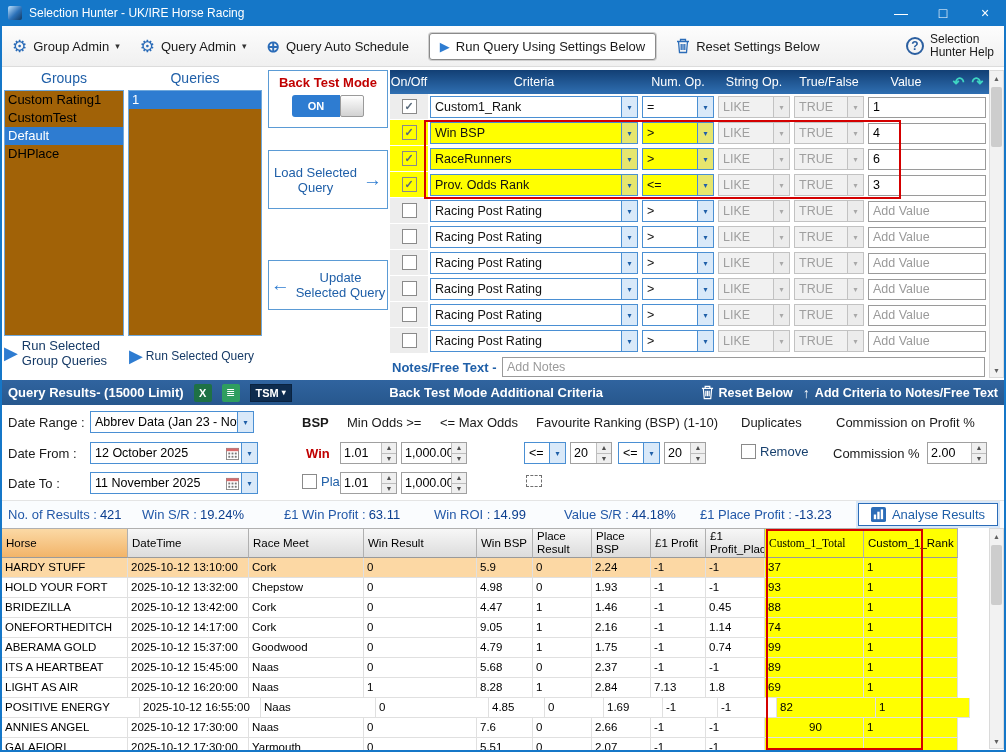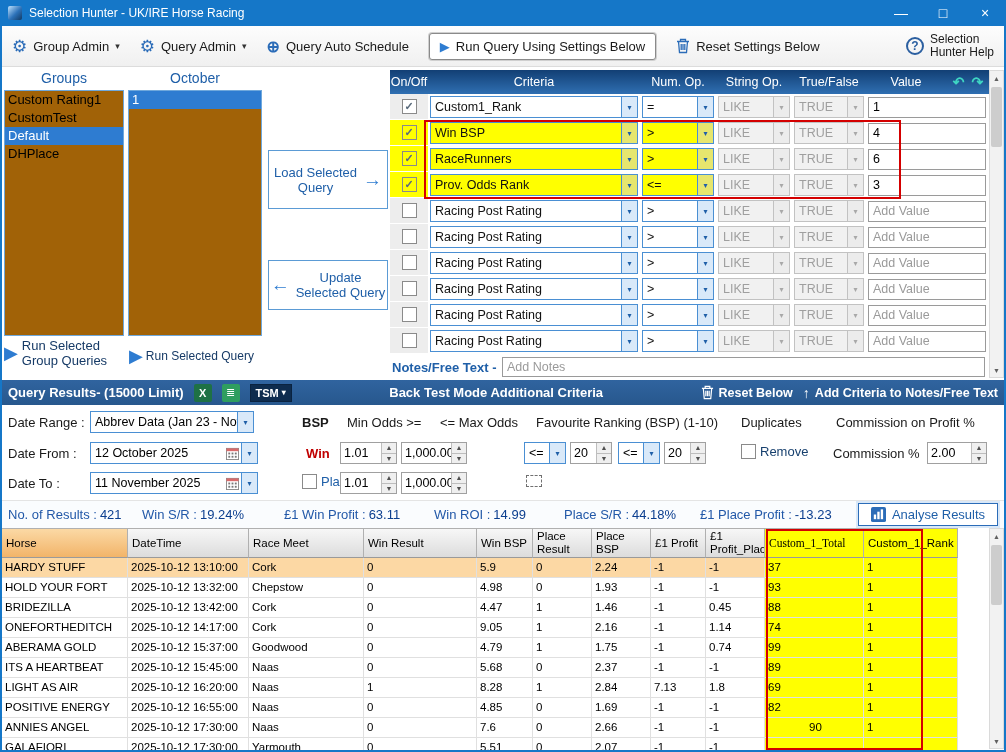--- a/index.html
+++ b/index.html
@@ -180,30 +180,37 @@
         <div class="list-item selected">Default</div>
         <div class="list-item">DHPlace</div>
       </div>
   </div>
   <div class="run-group-btn">
     <span class="play-lg">▶</span>
     <span><span>Run Selected</span><br><span>Group Queries</span></span>
   </div>
 
   <div class="queries-panel">
-    <div class="panel-title">October</div>
+    <div class="panel-title">Queries</div>
     <div class="listbox">
         <div class="list-item selected">1</div>
       </div>
   </div>
   <div class="run-query-sel-btn">
     <span class="play-lg">▶</span>
     <span>Run Selected Query</span>
   </div>
 
+  <div class="mid-box btm">
+    <div class="btm-title">Back Test Mode</div>
+    <div class="toggle">
+      <span class="tg-on">ON</span>
+      <span class="tg-knob"></span>
+    </div>
+  </div>
   <div class="mid-box load">
     <span class="mb-text"><span>Load Selected</span><br><span>Query</span></span>
     <span class="arrow-r">→</span>
   </div>
   <div class="mid-box update">
     <span class="arrow-l">←</span>
     <span class="mb-text"><span>Update</span><br><span>Selected Query</span></span>
   </div>
 
   <div class="criteria">
@@ -693,21 +700,21 @@
     </div>
     <span class="sel-icon" style="left:526px;top:70px"></span>
   </div>
 
   <div class="summary">
     <div>
         <span class="sum-item" style="left: 8px;"><span class="sum-label">No. of Results :</span><span class="sum-value">421</span></span>
         <span class="sum-item" style="left: 142px;"><span class="sum-label">Win S/R :</span><span class="sum-value">19.24%</span></span>
         <span class="sum-item" style="left: 284px;"><span class="sum-label">£1 Win Profit :</span><span class="sum-value">63.11</span></span>
         <span class="sum-item" style="left: 434px;"><span class="sum-label">Win ROI :</span><span class="sum-value">14.99</span></span>
-        <span class="sum-item" style="left: 564px;"><span class="sum-label">Place S/R :</span><span class="sum-value">44.18%</span></span>
+        <span class="sum-item" style="left: 564px;"><span class="sum-label">Value S/R :</span><span class="sum-value">44.18%</span></span>
         <span class="sum-item" style="left: 700px;"><span class="sum-label">£1 Place Profit :</span><span class="sum-value">-13.23</span></span>
       </div>
     <div class="analyse-btn">
       <svg width="15" height="15" viewBox="0 0 16 16">
           <rect width="16" height="16" rx="2" fill="#2b6cb8"></rect>
           <rect x="3" y="8" width="2.5" height="5" fill="#fff"></rect>
           <rect x="6.7" y="5" width="2.5" height="8" fill="#fff"></rect>
           <rect x="10.4" y="2.5" width="2.5" height="10.5" fill="#fff"></rect>
         </svg>
       <span>Analyse Results</span>
@@ -813,21 +820,21 @@
         <div class="rt-c" style="width: 113px;">1</div>
         <div class="rt-c" style="width: 56px;">8.28</div>
         <div class="rt-c" style="width: 59px;">1</div>
         <div class="rt-c" style="width: 59px;">2.84</div>
         <div class="rt-c" style="width: 55px;">7.13</div>
         <div class="rt-c" style="width: 59px;">1.8</div>
         <div class="rt-c custom-c" style="width: 99px;">69</div>
         <div class="rt-c custom-c" style="width: 94px;">1</div>
       </div>
       <div class="rt-row">
-        <div class="rt-c" style="width: 126px;">POSITIVE ENERGY</div>
+        <div class="rt-c" style="width: 138px;">POSITIVE ENERGY</div>
         <div class="rt-c" style="width: 121px;">2025-10-12 16:55:00</div>
         <div class="rt-c" style="width: 115px;">Naas</div>
         <div class="rt-c" style="width: 113px;">0</div>
         <div class="rt-c" style="width: 56px;">4.85</div>
         <div class="rt-c" style="width: 59px;">0</div>
         <div class="rt-c" style="width: 59px;">1.69</div>
         <div class="rt-c" style="width: 55px;">-1</div>
         <div class="rt-c" style="width: 59px;">-1</div>
         <div class="rt-c custom-c" style="width: 99px;">82</div>
         <div class="rt-c custom-c" style="width: 94px;">1</div>

